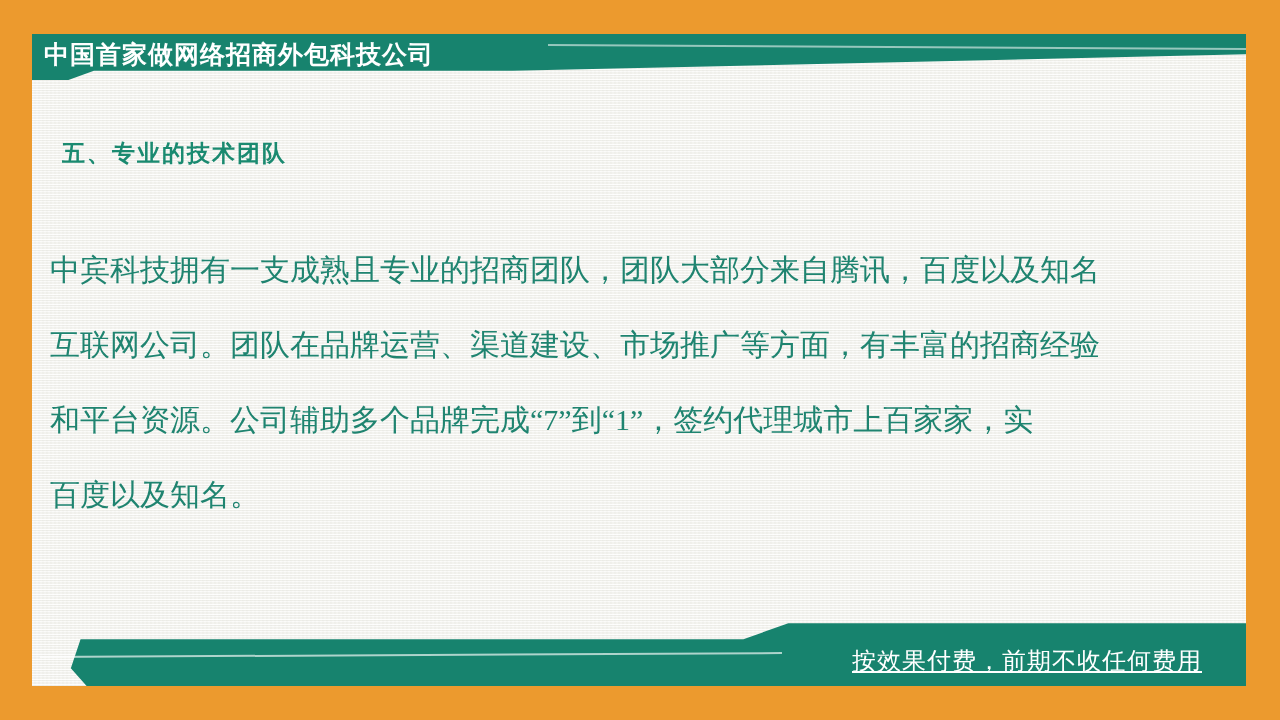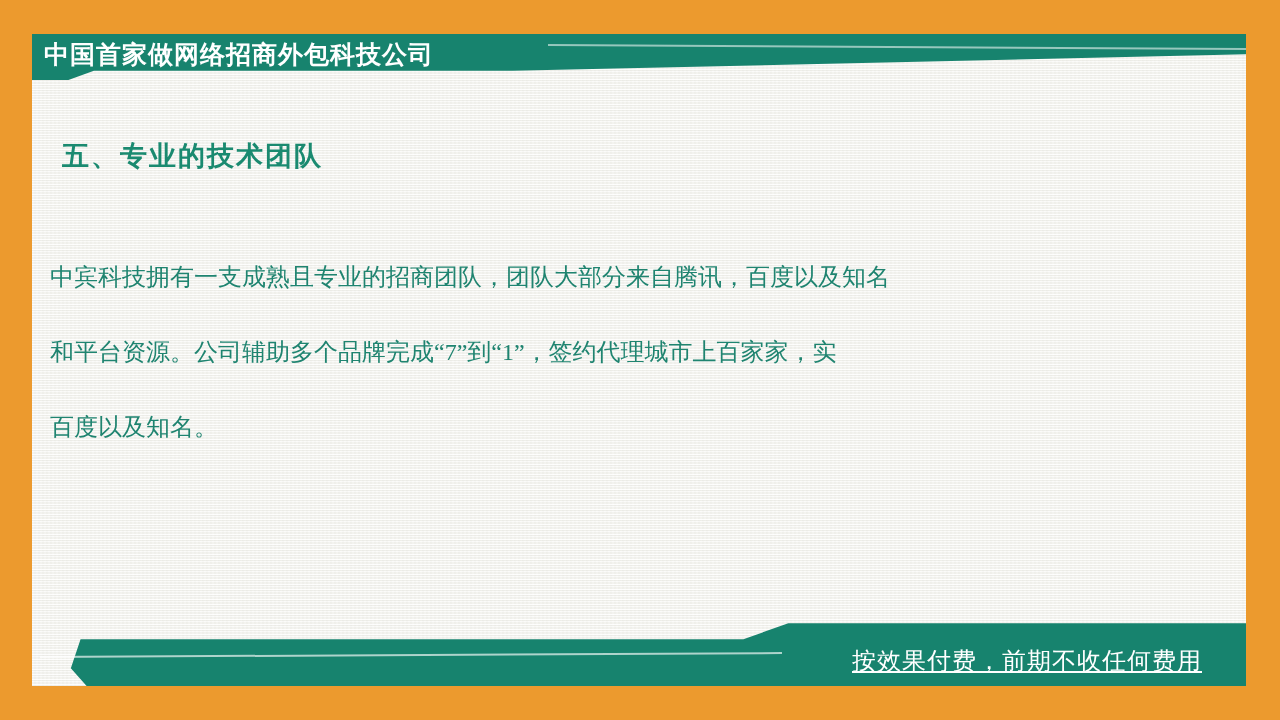--- a/index.html
+++ b/index.html
@@ -80,35 +80,35 @@
     letter-spacing: 1px;
     line-height: 36px;
     white-space: nowrap;
   }
 
   
   .section-heading {
     position: absolute;
     left: 62px;
     top: 138px;
-    font-size: 27px;
+    font-size: 23px;
     font-weight: bold;
     color: #1a8a70;
     letter-spacing: 2px;
     white-space: nowrap;
   }
 
   
   .body-text {
     position: absolute;
     left: 50px;
-    top: 240px;
+    top: 232px;
     width: 1130px;
     font-family: "Liberation Serif", serif;
-    font-size: 24px;
+    font-size: 30px;
     color: #1f8470;
     line-height: 75px;
     letter-spacing: 0px;
     text-align: justify;
     text-align-last: left;
   }
   .body-line {
     display: block;
     white-space: nowrap;
   }
@@ -153,20 +153,21 @@
   <div class="paper"></div>
 
   <div class="header-band"></div>
   <div class="header-hairline"></div>
   <div class="header-title">中国首家做网络招商外包科技公司</div>
 
   <div class="section-heading">五、专业的技术团队</div>
 
   <div class="body-text">
     <span class="body-line">中宾科技拥有一支成熟且专业的招商团队，团队大部分来自腾讯，百度以及知名</span>
+    <span class="body-line">互联网公司。团队在品牌运营、渠道建设、市场推广等方面，有丰富的招商经验</span>
     <span class="body-line">和平台资源。公司辅助多个品牌完成“7”到“1”，签约代理城市上百家家，实</span>
     <span class="body-line">百度以及知名。</span>
   </div>
 
   <div class="footer-band"></div>
   <div class="footer-hairline"></div>
   <div class="footer-text">按效果付费，前期不收任何费用</div>
 
 </div>
 

